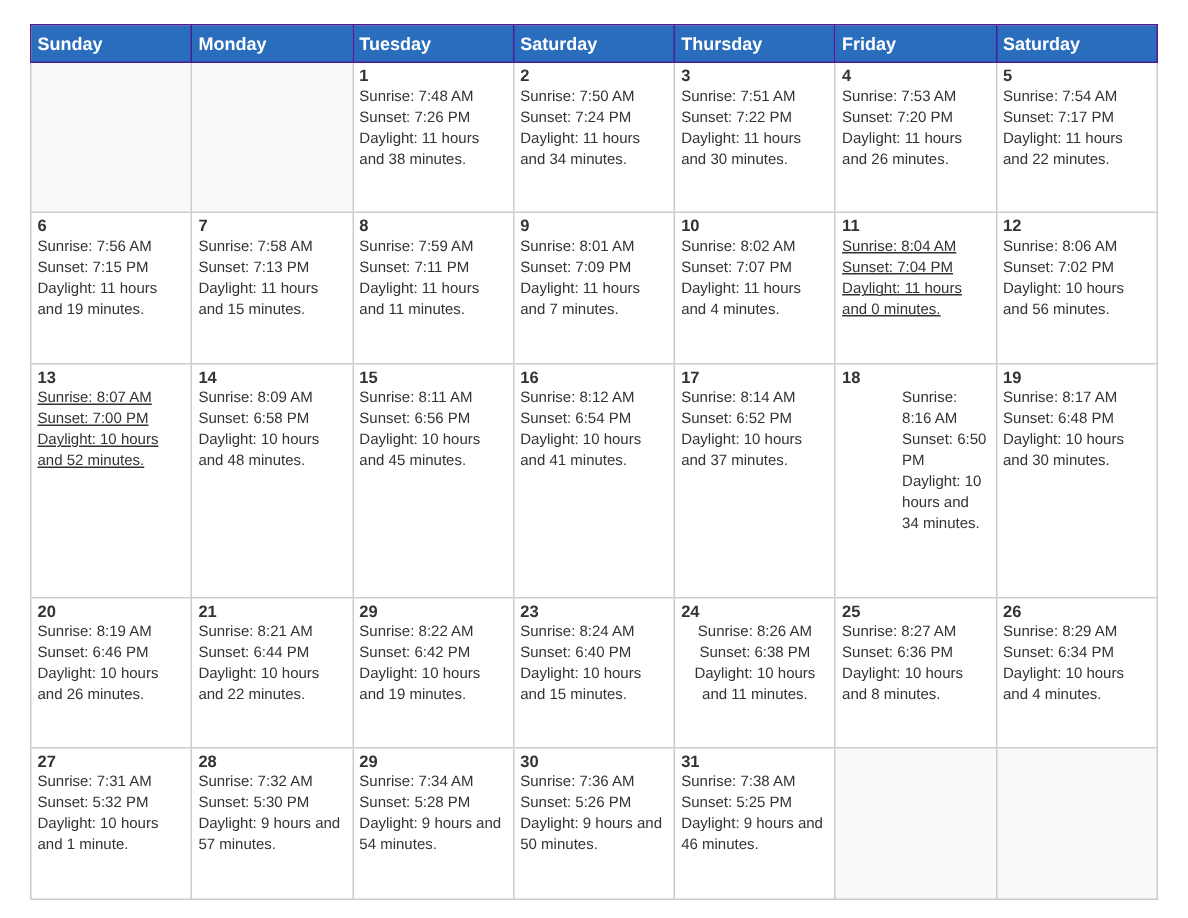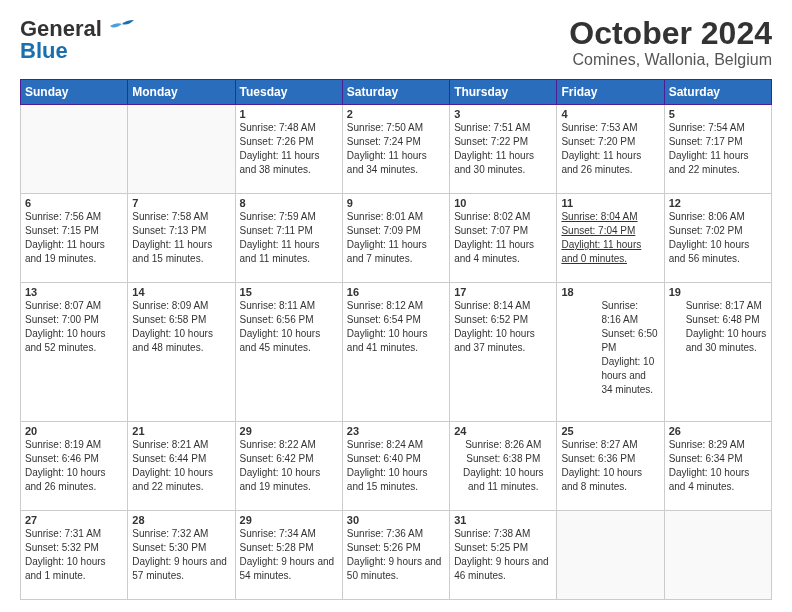--- a/index.html
+++ b/index.html
@@ -87,36 +87,20 @@
     .day-info {
       font-size: 10px;
       line-height: 1.4;
       color: #333;
     }
   </style>
 </head>
 <body>
 
 <div class="page">
-  <div class="header">
-    <div class="logo">
-      <div class="logo-row">
-        <span style="font-size:22px;font-weight:bold;color:#333;">General</span>
-        <svg width="30" height="22" viewBox="0 0 30 22">
-          <path d="M28 2 Q22 8 16 6 Q20 2 28 2Z" fill="#1a6faf"></path>
-          <path d="M16 6 Q10 4 4 8 Q8 12 16 6Z" fill="#4a9fdf"></path>
-        </svg>
-      </div>
-      <span style="font-size:22px;font-weight:bold;color:#1a6faf;margin-top:-4px;">Blue</span>
-    </div>
-    <div class="title-block">
-      <h1>October 2024</h1>
-      <h2>Comines, Wallonia, Belgium</h2>
-    </div>
-  </div>
 
   <table class="calendar">
     <thead>
       <tr>
         <th>Sunday</th>
         <th>Monday</th>
         <th>Tuesday</th>
         <th>Saturday</th>
         <th>Thursday</th>
         <th>Friday</th>
@@ -198,21 +182,21 @@
           <td>
             <span class="day-num">12</span>
             <div class="day-info" style="white-space: pre-line;">Sunrise: 8:06 AM
 Sunset: 7:02 PM
 Daylight: 10 hours and 56 minutes.</div>
           </td>
         </tr>
         <tr>
           <td>
             <span class="day-num">13</span>
-            <div class="day-info" style="white-space: pre-line;">Sunrise: 8:07 AM
+            <div class="day-info" style="white-space: pre-line; text-decoration: underline;">Sunrise: 8:07 AM
 Sunset: 7:00 PM
 Daylight: 10 hours and 52 minutes.</div>
           </td>
           <td>
             <span class="day-num">14</span>
             <div class="day-info" style="white-space: pre-line;">Sunrise: 8:09 AM
 Sunset: 6:58 PM
 Daylight: 10 hours and 48 minutes.</div>
           </td>
           <td>
@@ -234,21 +218,21 @@
 Daylight: 10 hours and 37 minutes.</div>
           </td>
           <td>
             <span class="day-num">18</span>
             <div class="day-info" style="white-space: pre-line; margin-left: 40px;">Sunrise: 8:16 AM
 Sunset: 6:50 PM
 Daylight: 10 hours and 34 minutes.</div>
           </td>
           <td>
             <span class="day-num">19</span>
-            <div class="day-info" style="white-space: pre-line; margin-left: 17px;">Sunrise: 8:17 AM
+            <div class="day-info" style="white-space: pre-line;">Sunrise: 8:17 AM
 Sunset: 6:48 PM
 Daylight: 10 hours and 30 minutes.</div>
           </td>
         </tr>
         <tr>
           <td>
             <span class="day-num">20</span>
             <div class="day-info" style="white-space: pre-line;">Sunrise: 8:19 AM
 Sunset: 6:46 PM
 Daylight: 10 hours and 26 minutes.</div>

